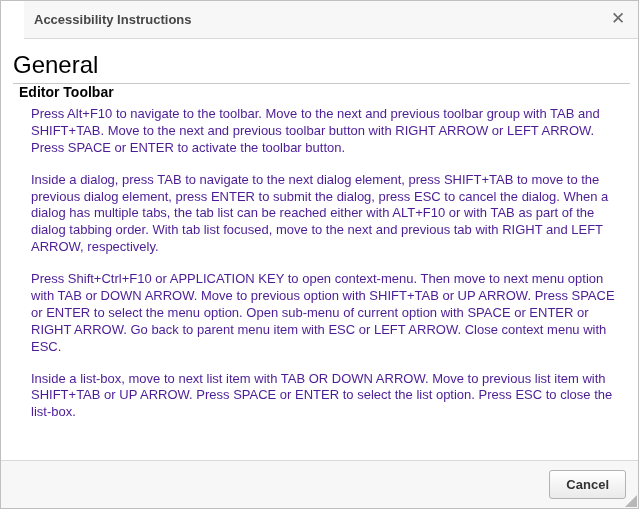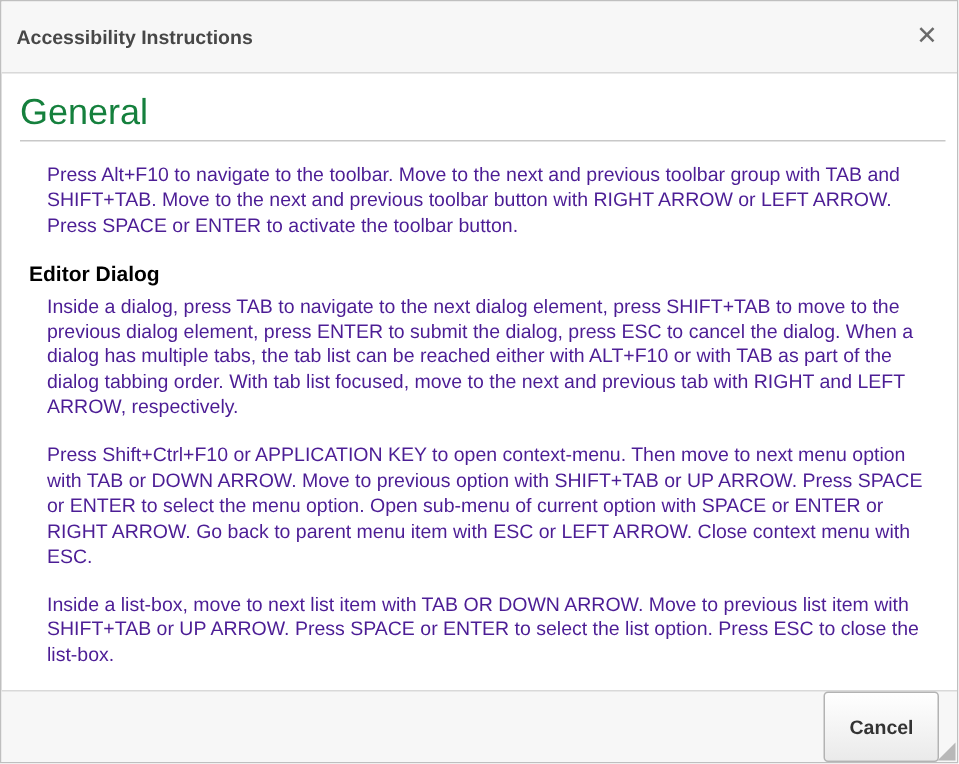--- a/index.html
+++ b/index.html
@@ -13,26 +13,27 @@
   .dialog {
     width: 639px;
     height: 509px;
     border: 1px solid #bfbfbf;
     background: #fff;
     display: flex;
     flex-direction: column;
     position: relative;
   }
   .titlebar {
-    height: 48px;
+    height: 38px;
     background: #f7f7f7;
     border-bottom: 1px solid #d9d9d9;
     display: flex;
     align-items: center;
     padding: 0 10px;
+    margin-left: 23px;
   }
   .titlebar .title {
     font-size: 13px;
     font-weight: bold;
     color: #474747;
     flex: 1;
   }
   .titlebar .close {
     width: 20px;
     height: 20px;
@@ -55,24 +56,23 @@
     background: #f7f7f7;
   }
   .scroll-area::-webkit-scrollbar-thumb {
     background: #c9c9c9;
     border-radius: 8px;
     border: 3px solid #f7f7f7;
   }
   h1.main-heading {
     font-size: 24px;
     font-weight: normal;
-    color: #15803d;
+    color: #000000;
     padding-bottom: 4px;
     border-bottom: 1px solid #c8c8c8;
-    margin-bottom: 14px;
   }
   .section {
     margin-bottom: 15px;
     padding: 0 6px;
   }
   .section h2 {
     font-size: 14px;
     font-weight: bold;
     color: #000;
     margin-bottom: 6px;
@@ -82,20 +82,21 @@
     color: #4c1d95;
     line-height: 1.3;
     padding-left: 12px;
   }
   .footer {
     height: 48px;
     border-top: 1px solid #d9d9d9;
     background: #f7f7f7;
     display: flex;
     justify-content: flex-end;
+    align-items: center;
     padding: 0 12px;
     position: relative;
   }
   .btn {
     border: 1px solid #b3b3b3;
     border-radius: 3px;
     background: linear-gradient(#fff, #eaeaea);
     padding: 6px 16px;
     font-size: 13px;
     font-weight: bold;
@@ -121,25 +122,25 @@
 
   <div class="titlebar">
     <div class="title">Accessibility Instructions</div>
     <div class="close">✕</div>
   </div>
 
   <div class="scroll-area">
     <h1 class="main-heading">General</h1>
 
     <div class="section">
+      <h2>Editor Toolbar</h2>
       <p>Press Alt+F10 to navigate to the toolbar. Move to the next and previous toolbar group with TAB and SHIFT+TAB. Move to the next and previous toolbar button with RIGHT ARROW or LEFT ARROW. Press SPACE or ENTER to activate the toolbar button.</p>
     </div>
 
     <div class="section">
-      <h2>Editor Dialog</h2>
       <p>Inside a dialog, press TAB to navigate to the next dialog element, press SHIFT+TAB to move to the previous dialog element, press ENTER to submit the dialog, press ESC to cancel the dialog. When a dialog has multiple tabs, the tab list can be reached either with ALT+F10 or with TAB as part of the dialog tabbing order. With tab list focused, move to the next and previous tab with RIGHT and LEFT ARROW, respectively.</p>
     </div>
 
     <div class="section">
       <p>Press Shift+Ctrl+F10 or APPLICATION KEY to open context-menu. Then move to next menu option with TAB or DOWN ARROW. Move to previous option with SHIFT+TAB or UP ARROW. Press SPACE or ENTER to select the menu option. Open sub-menu of current option with SPACE or ENTER or RIGHT ARROW. Go back to parent menu item with ESC or LEFT ARROW. Close context menu with ESC.</p>
     </div>
 
     <div class="section">
       <p>Inside a list-box, move to next list item with TAB OR DOWN ARROW. Move to previous list item with SHIFT+TAB or UP ARROW. Press SPACE or ENTER to select the list option. Press ESC to close the list-box.</p>
     </div>

